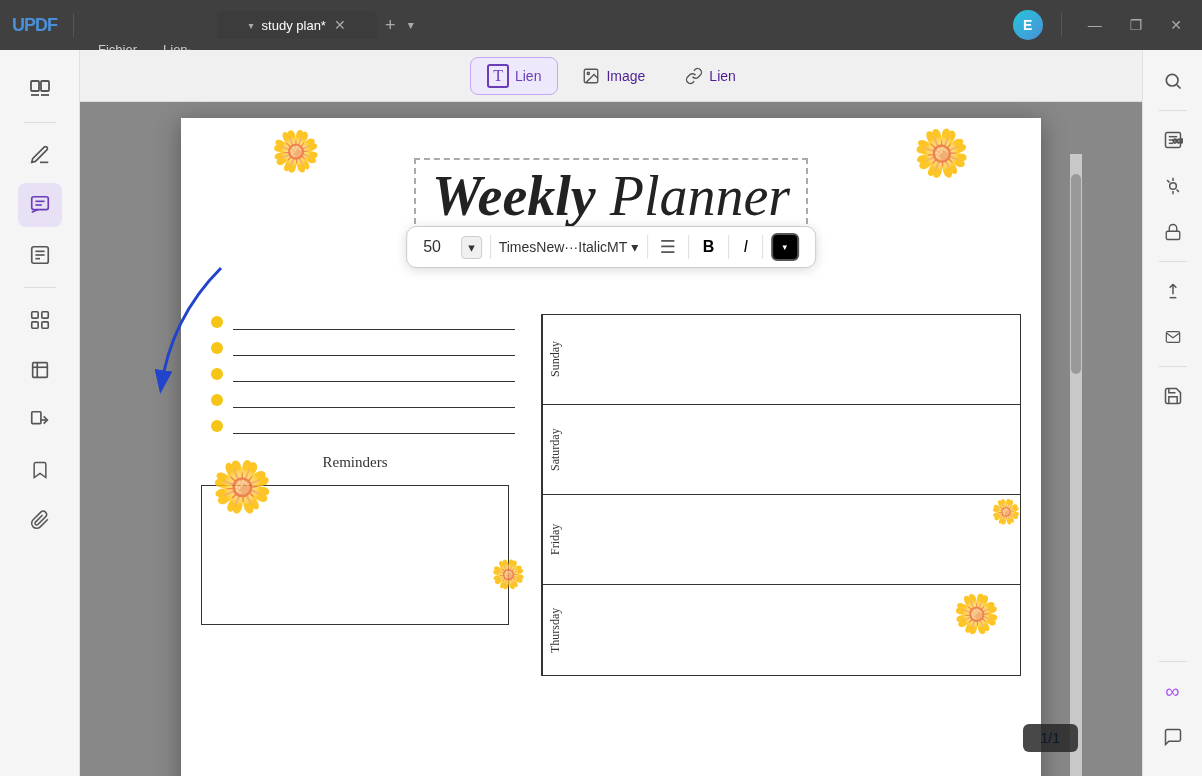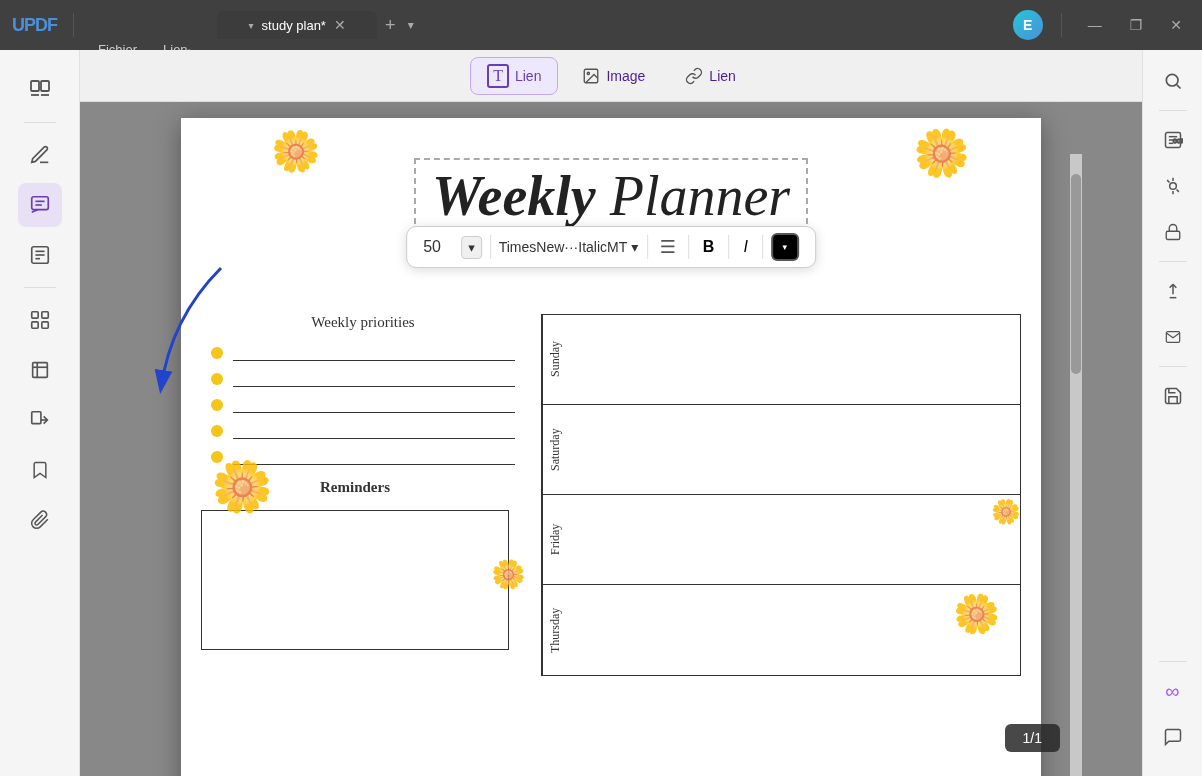--- a/index.html
+++ b/index.html
@@ -137,27 +137,27 @@
     .day-row:last-child { border-bottom: none; }
     .day-label {
       width: 26px; background: #fff; border-right: 1.5px solid #333;
       display: flex; align-items: center; justify-content: center;
       writing-mode: vertical-rl; transform: rotate(180deg);
       font-size: 12px; font-family: 'Times New Roman', serif; color: #333; padding: 4px;
     }
     .day-content { flex: 1; }
 
     
-    .reminders-section { margin-top: 14px; padding-right: 16px; font-weight: bold; }
+    .reminders-section { margin-top: 20px; padding-right: 16px; }
     .reminders-box { border: 1.5px solid #333; min-height: 140px; margin-top: 8px; }
 
     
     .page-counter {
-      position: absolute; bottom: 24px; right: 82px;
-      background: rgba(40,40,40,0.85); color: #ffffff; border-radius: 6px;
+      position: absolute; bottom: 24px; right: 64px;
+      background: rgba(40,40,40,0.85); color: #0f172a; border-radius: 6px;
       padding: 6px 18px; font-size: 14px;
     }
 
     
     .scroll-track {
       position: absolute; right: 0; top: 0; bottom: 0; width: 12px; background: #ccc;
     }
     .scroll-thumb {
       position: absolute; right: 1px; top: 20px; width: 10px; height: 200px;
       background: #999; border-radius: 5px;
@@ -324,21 +324,20 @@
             <span class="fmt-italic">I</span>
             <div class="fmt-divider"></div>
             <div class="fmt-color-btn">
               <span class="fmt-color-chevron">▾</span>
             </div>
           </div>
 
           <div class="planner-grid">
 
             <div class="left-section">
-              <div class="section-title">Weekly priorities</div>
               <div class="priority-list">
                 <div class="priority-item">
                   <div class="priority-dot"></div>
                   <div class="priority-line"></div>
                 </div>
                 <div class="priority-item">
                   <div class="priority-dot"></div>
                   <div class="priority-line"></div>
                 </div>
                 <div class="priority-item">

